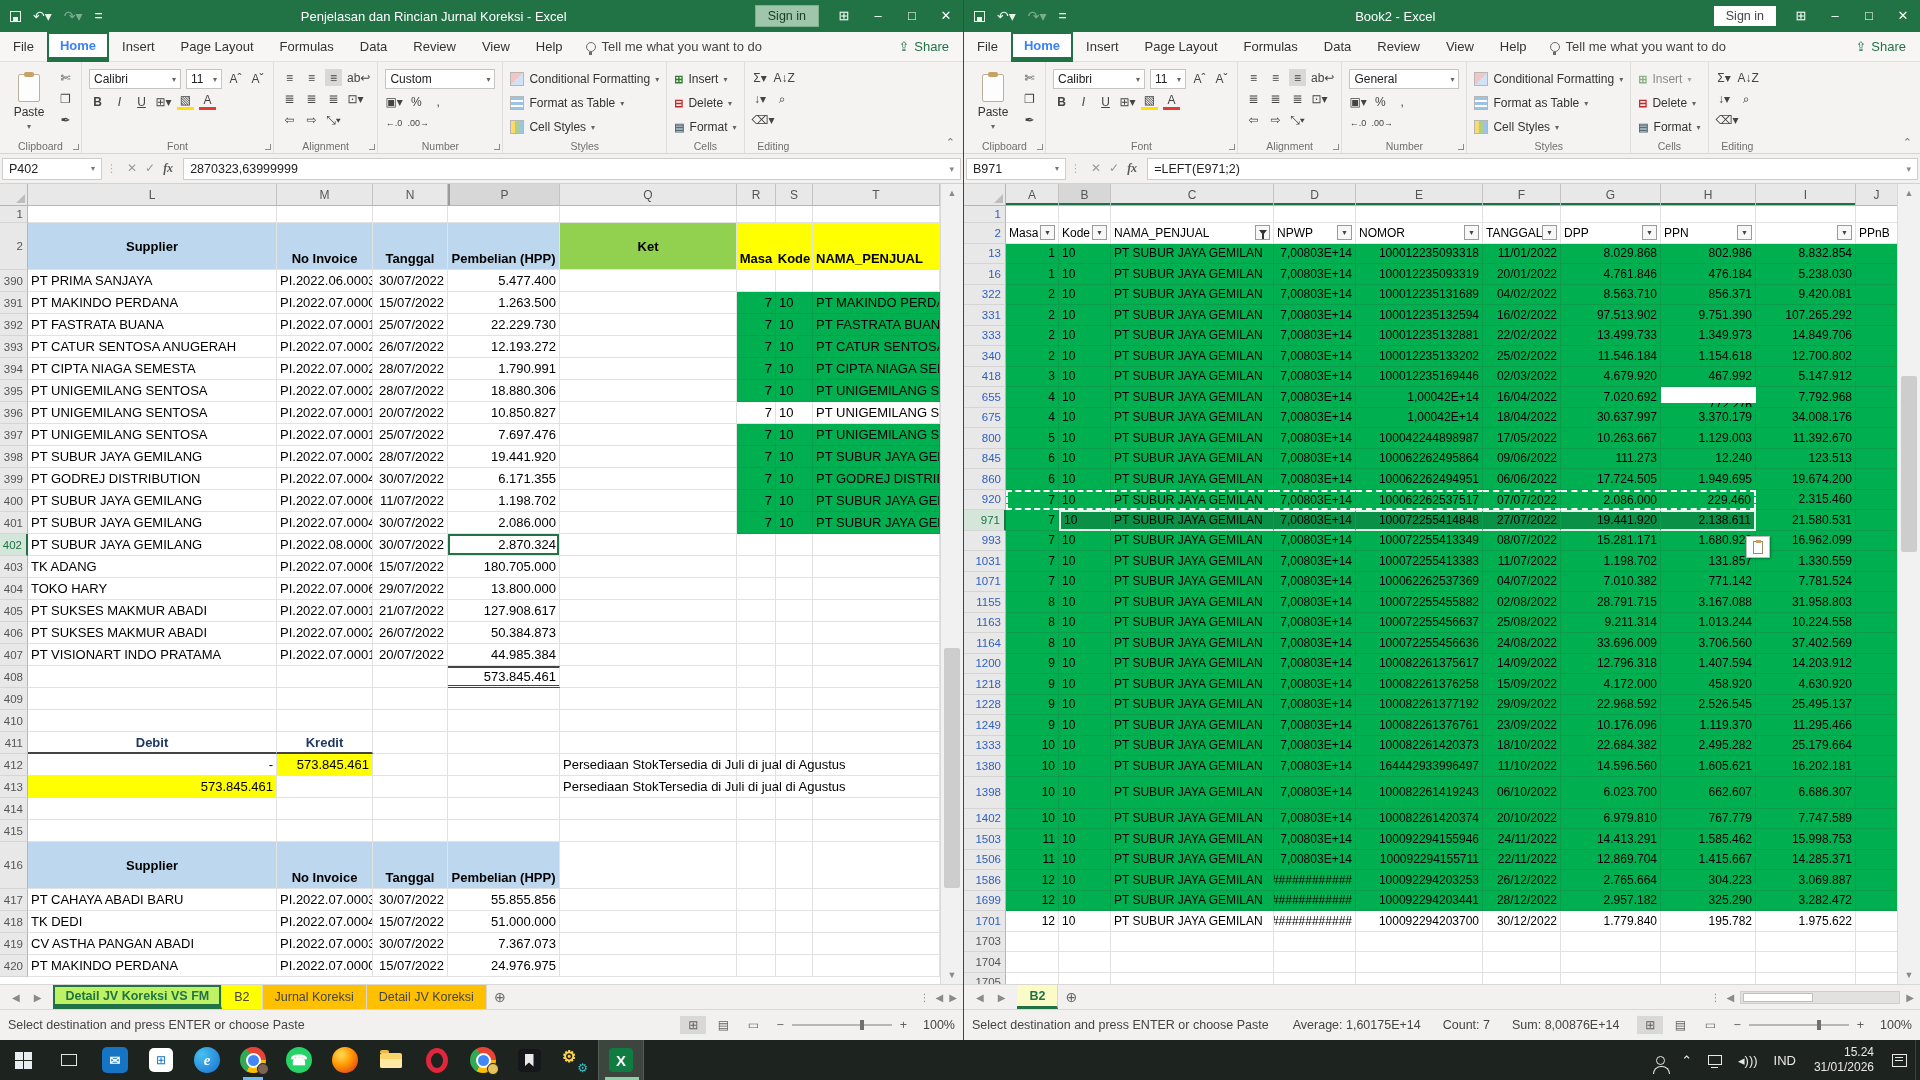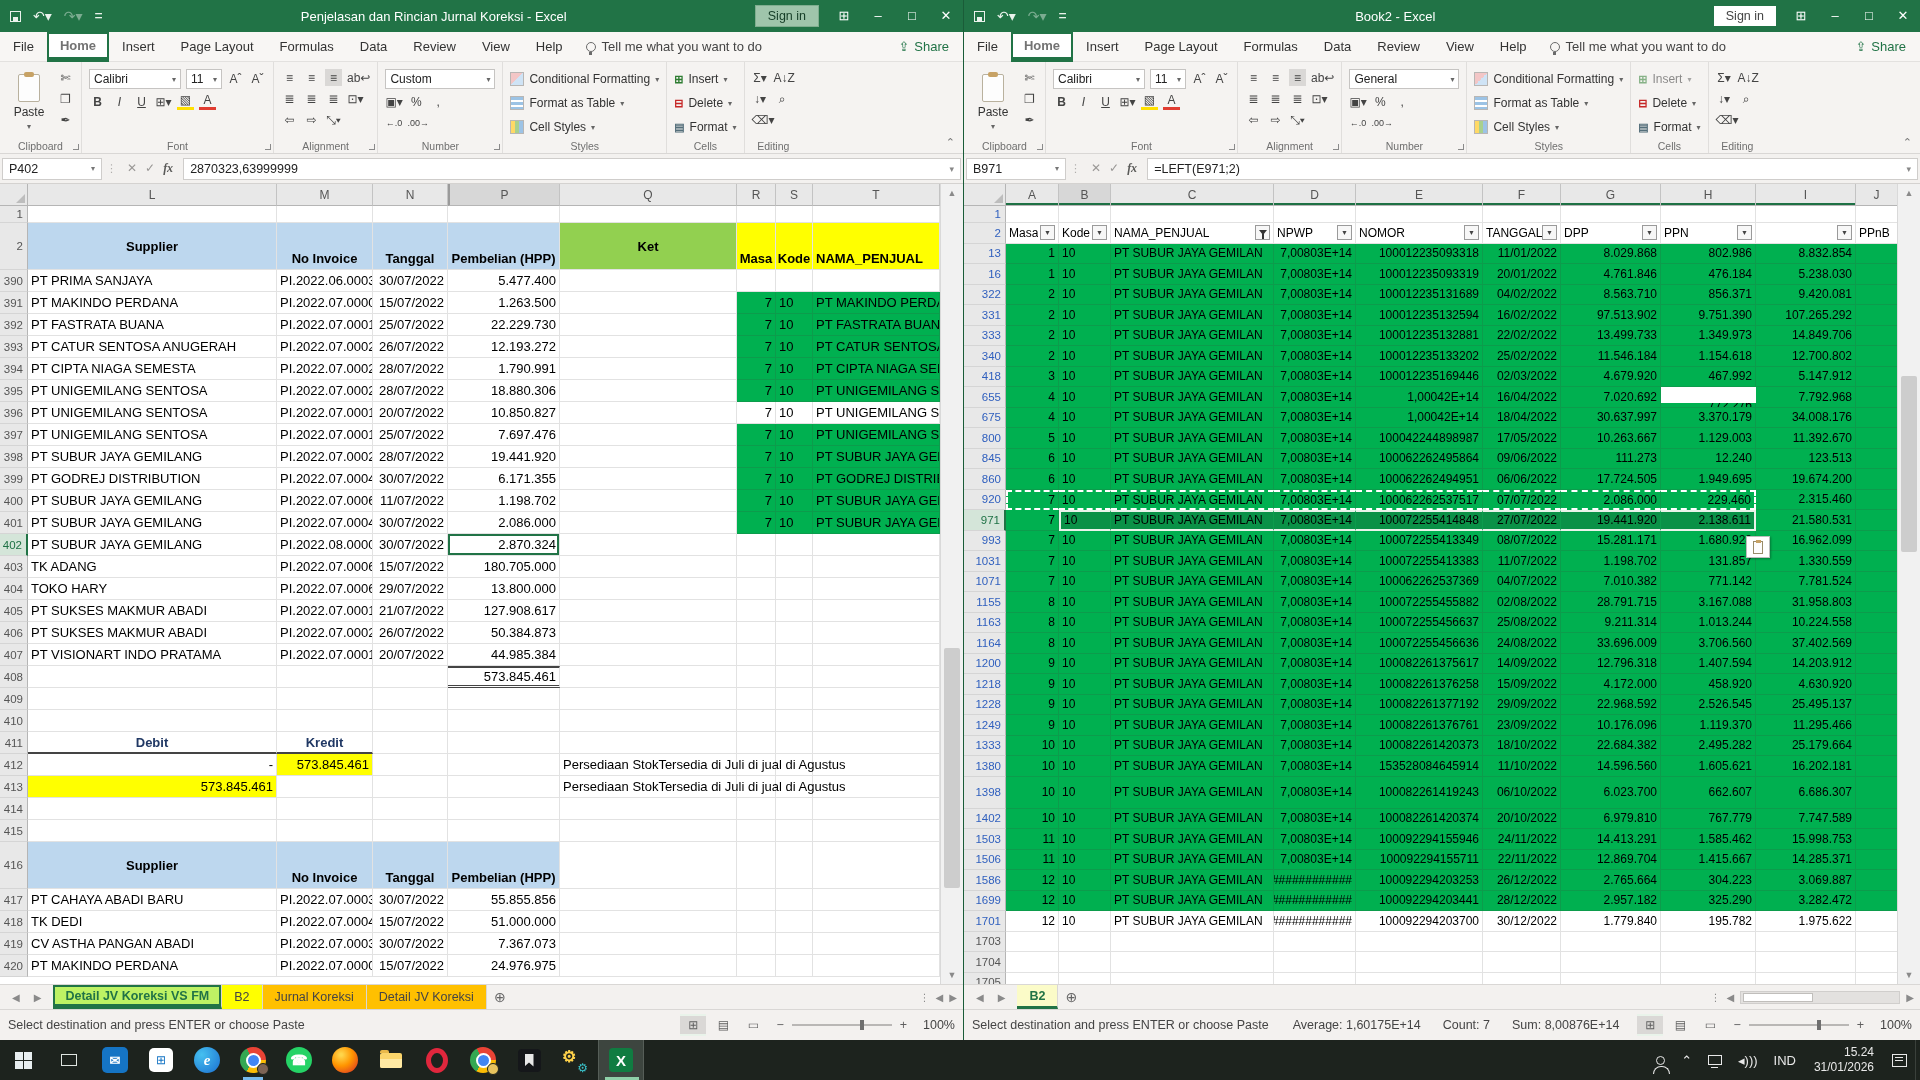--- a/index.html
+++ b/index.html
@@ -21,21 +21,21 @@
   .icon-save::after { content:""; position:absolute; left:2px; bottom:0; width:5px; height:4px; background:#eaf2ec; }
   .tb-title { flex:1; text-align:center; white-space:nowrap; overflow:hidden; font-size:13px; color:#fff; }
   .signin { font-size:12.5px; padding:3px 12px; margin-right:8px; cursor:default; }
   .signin.greenish { background:#9fc5ab; color:#143d26; border:1px solid #7fae8f; }
   .signin.white { background:#fff; color:#444; }
   .winbtns { display:flex; }
   .winbtns span { width:34px; text-align:center; font-size:13px; line-height:32px; color:#fff; }
 
   .menubar { height:30px; background:#f8f6f4; display:flex; align-items:center; font-size:13px; color:#333; flex:0 0 auto; border-bottom:1px solid #e3e1df; }
   .mtab { padding:0 13px; line-height:27px; white-space:nowrap; }
-  .mtab.active { color:#737373; font-weight:bold; border-bottom:3px solid #217346; }
+  .mtab.active { color:#3b82f6; font-weight:bold; border-bottom:3px solid #217346; }
   .tellme { display:flex; align-items:center; gap:6px; color:#444; padding:0 10px; white-space:nowrap; }
   .bulb { width:10px; height:10px; border:1.5px solid #6b6b6b; border-radius:50%; position:relative; }
   .bulb::after { content:""; position:absolute; left:2.5px; top:9px; width:3px; height:3px; background:#6b6b6b; }
   .share { margin-left:auto; display:flex; align-items:center; gap:5px; padding:0 14px; color:#217346; white-space:nowrap; }
 
   .ribbon { height:92px; background:#f5f3f1; display:flex; overflow:hidden; flex:0 0 auto; border-bottom:1px solid #d9d7d5; }
   .rg { position:relative; border-right:1px solid #e0dedc; padding:5px 7px 16px; display:flex; gap:6px; flex:0 0 auto; }
   .rg-label { position:absolute; bottom:1px; left:0; right:0; text-align:center; font-size:10.5px; color:#6f6f6f; }
   .launch { position:absolute; right:2px; bottom:3px; width:6px; height:6px; border-right:1.5px solid #8a8a8a; border-bottom:1.5px solid #8a8a8a; }
   .bigpaste { display:flex; flex-direction:column; align-items:center; justify-content:center; gap:3px; width:44px; font-size:12px; color:#333; }
@@ -1404,21 +1404,21 @@
               <div class="cell rcell num g" style="width: 95px;">2.495.282</div>
               <div class="cell rcell num g" style="width: 100px;">25.179.664</div>
               <div class="cell rcell g" style="width: 42px;"></div>
             </div>
             <div class="grow" style="height: 20.5px;">
               <div class="rh blue" style="width: 42px;">1380</div>
               <div class="cell rcell num g" style="width: 53px;">10</div>
               <div class="cell rcell g" style="width: 52px;">10</div>
               <div class="cell rcell g" style="width: 163px;">PT SUBUR JAYA GEMILAN</div>
               <div class="cell rcell num g" style="width: 82px;">7,00803E+14</div>
-              <div class="cell rcell num g" style="width: 127px;">153528084645914</div>
+              <div class="cell rcell num g" style="width: 127px;">164442933996497</div>
               <div class="cell rcell num g" style="width: 78px;">11/10/2022</div>
               <div class="cell rcell num g" style="width: 100px;">14.596.560</div>
               <div class="cell rcell num g" style="width: 95px;">1.605.621</div>
               <div class="cell rcell num g" style="width: 100px;">16.202.181</div>
               <div class="cell rcell g" style="width: 42px;"></div>
             </div>
             <div class="grow" style="height: 32px;">
               <div class="rh blue" style="width: 42px;">1398</div>
               <div class="cell rcell num g" style="width: 53px;">10</div>
               <div class="cell rcell g" style="width: 52px;">10</div>

